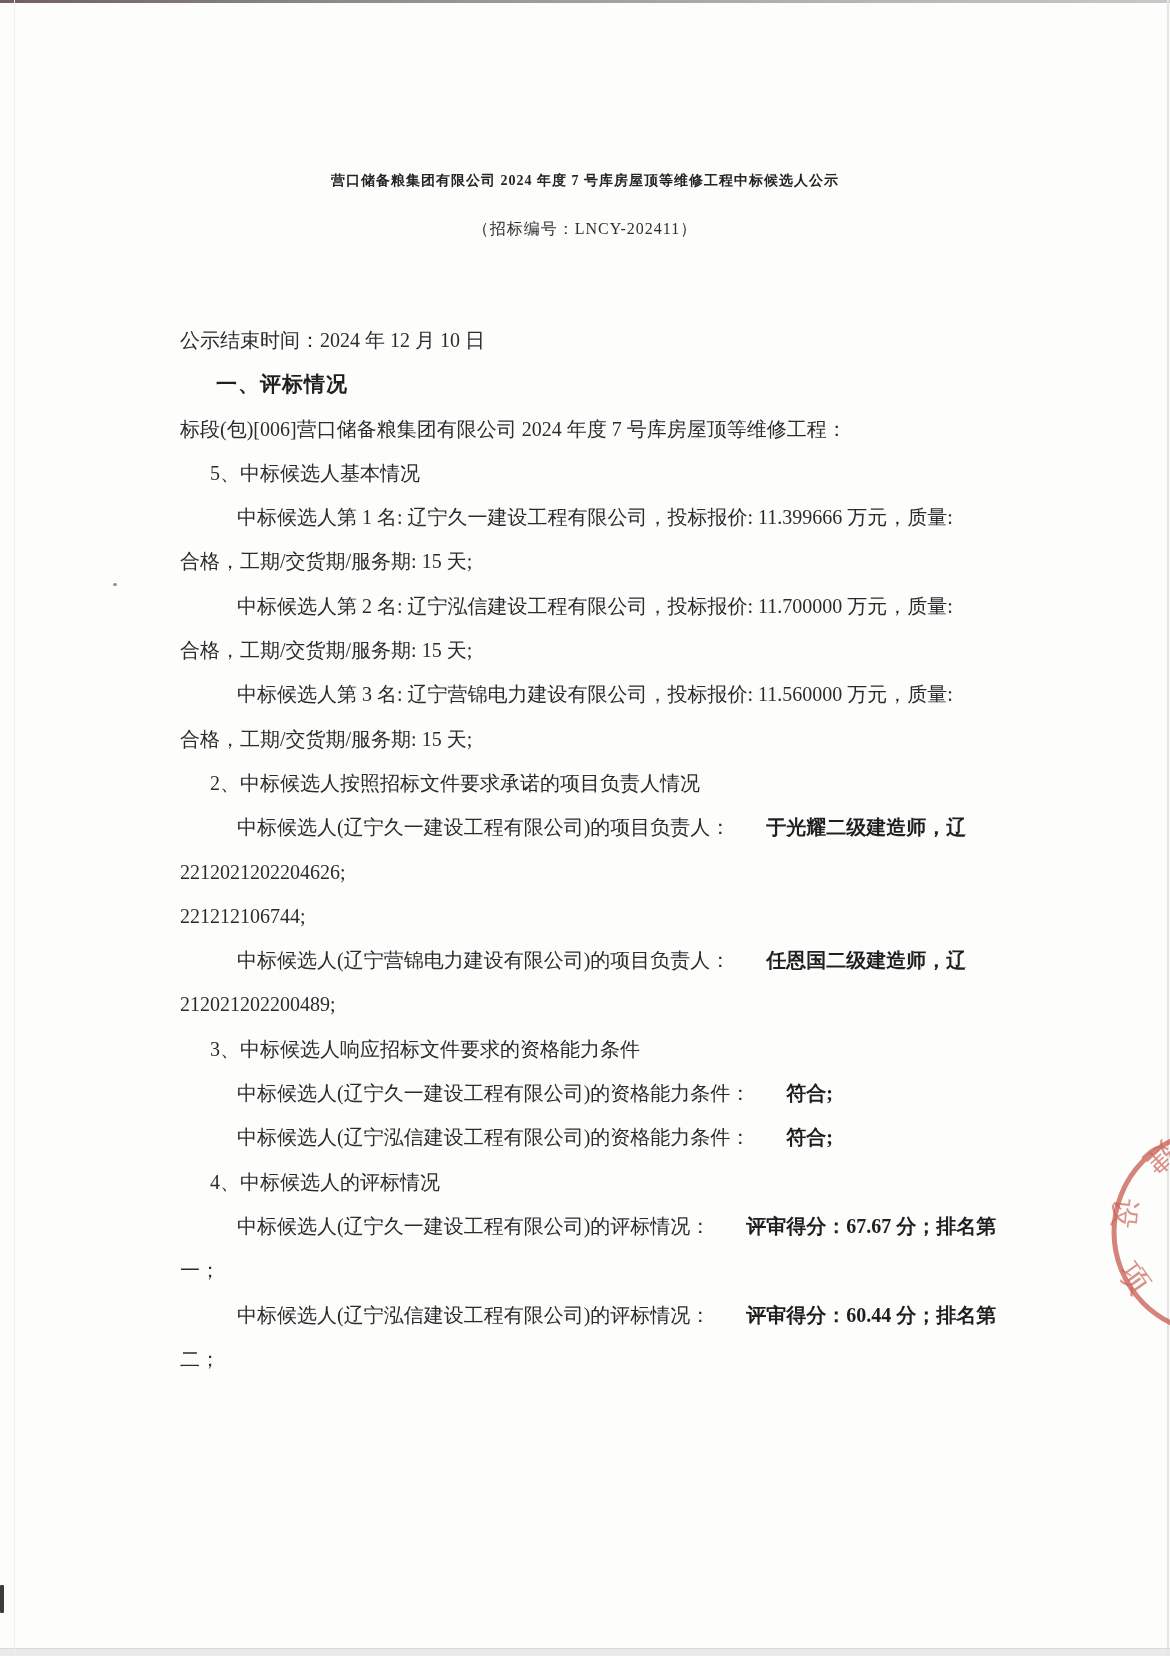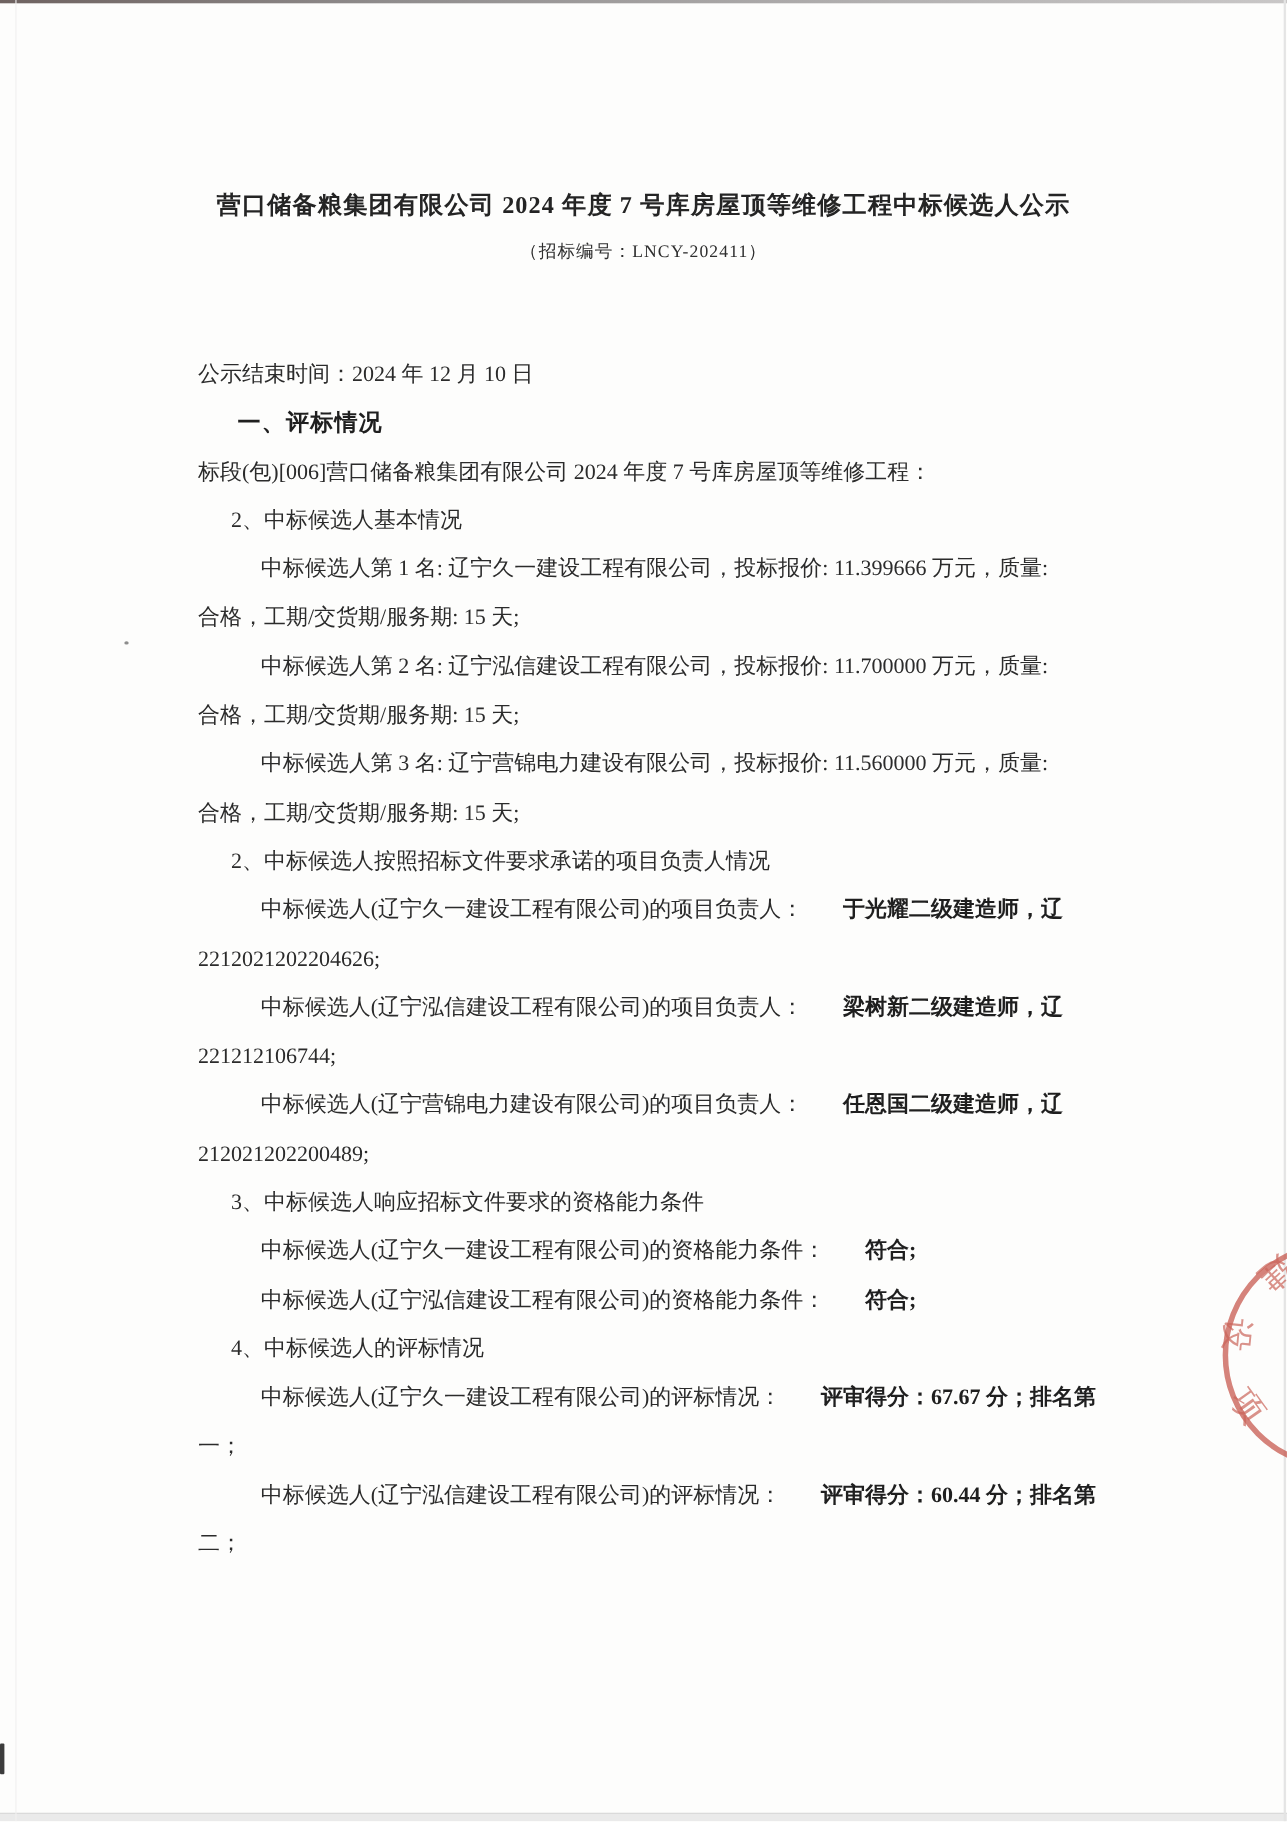--- a/index.html
+++ b/index.html
@@ -16,21 +16,21 @@
     background:linear-gradient(90deg,#6e6260,#8f8c8c 30%,#b4b2b2 70%,#c9c7c7);}
   .edge-bottom{position:absolute;bottom:0;left:0;right:0;height:7px;background:#eaeaea;border-top:1px solid #d9d9d9;}
   .edge-right{position:absolute;top:0;bottom:0;right:1px;width:2px;background:#e4e4e4;}
   .edge-left{position:absolute;top:0;bottom:0;left:14px;width:1px;background:#f1f0ef;}
   .tick-left{position:absolute;left:0;top:1585px;width:4px;height:28px;background:#3c3c3c;border-radius:1px;}
   .speck{position:absolute;left:113px;top:583px;width:4px;height:3px;background:#8d8d8d;border-radius:50%;}
 
   
   .title{
     position:absolute;top:172px;left:0;width:100%;
-    text-align:center;font-size:22px;font-weight:bold;letter-spacing:1px;
+    text-align:center;font-size:14px;font-weight:bold;letter-spacing:1px;
     color:#242424;
   }
   .subtitle{
     position:absolute;top:219px;left:0;width:100%;
     text-align:center;font-size:16px;letter-spacing:1px;color:#2e2e2e;
   }
 
   
   .content{
     position:absolute;left:180px;top:318px;width:815px;
@@ -58,31 +58,30 @@
   <div class="speck"></div>
 
   <div class="title">营口储备粮集团有限公司 2024 年度 7 号库房屋顶等维修工程中标候选人公示</div>
 
   <div class="subtitle">（招标编号：LNCY-202411）</div>
 
   <div class="content">
       <div class="line plain"><span>公示结束时间：2024 年 12 月 10 日</span></div>
       <div class="line heading"><span class="b">一、评标情况</span></div>
       <div class="line plain"><span>标段(包)[006]营口储备粮集团有限公司 2024 年度 7 号库房屋顶等维修工程：</span></div>
-      <div class="line item"><span>2、中标候选人基本情况</span></div>
+      <div class="line item"><span>5、中标候选人基本情况</span></div>
       <div class="line para"><span>中标候选人第 1 名: 辽宁久一建设工程有限公司，投标报价: 11.399666 万元，质量:</span></div>
       <div class="line plain"><span>合格，工期/交货期/服务期: 15 天;</span></div>
       <div class="line para"><span>中标候选人第 2 名: 辽宁泓信建设工程有限公司，投标报价: 11.700000 万元，质量:</span></div>
       <div class="line plain"><span>合格，工期/交货期/服务期: 15 天;</span></div>
       <div class="line para"><span>中标候选人第 3 名: 辽宁营锦电力建设有限公司，投标报价: 11.560000 万元，质量:</span></div>
       <div class="line plain"><span>合格，工期/交货期/服务期: 15 天;</span></div>
       <div class="line item"><span>2、中标候选人按照招标文件要求承诺的项目负责人情况</span></div>
       <div class="line para"><span>中标候选人(辽宁久一建设工程有限公司)的项目负责人：</span><span class="b">于光耀二级建造师，辽</span></div>
       <div class="line plain"><span>2212021202204626;</span></div>
-      <div class="line para"><span>中标候选人(辽宁泓信建设工程有限公司)的项目负责人：</span><span class="b">梁树新二级建造师，辽</span></div>
       <div class="line plain"><span>221212106744;</span></div>
       <div class="line para"><span>中标候选人(辽宁营锦电力建设有限公司)的项目负责人：</span><span class="b">任恩国二级建造师，辽</span></div>
       <div class="line plain"><span>212021202200489;</span></div>
       <div class="line item"><span>3、中标候选人响应招标文件要求的资格能力条件</span></div>
       <div class="line para"><span>中标候选人(辽宁久一建设工程有限公司)的资格能力条件：</span><span class="b">符合;</span></div>
       <div class="line para"><span>中标候选人(辽宁泓信建设工程有限公司)的资格能力条件：</span><span class="b">符合;</span></div>
       <div class="line item"><span>4、中标候选人的评标情况</span></div>
       <div class="line para"><span>中标候选人(辽宁久一建设工程有限公司)的评标情况：</span><span class="b">评审得分：67.67 分；排名第</span></div>
       <div class="line plain"><span>一；</span></div>
       <div class="line para"><span>中标候选人(辽宁泓信建设工程有限公司)的评标情况：</span><span class="b">评审得分：60.44 分；排名第</span></div>

